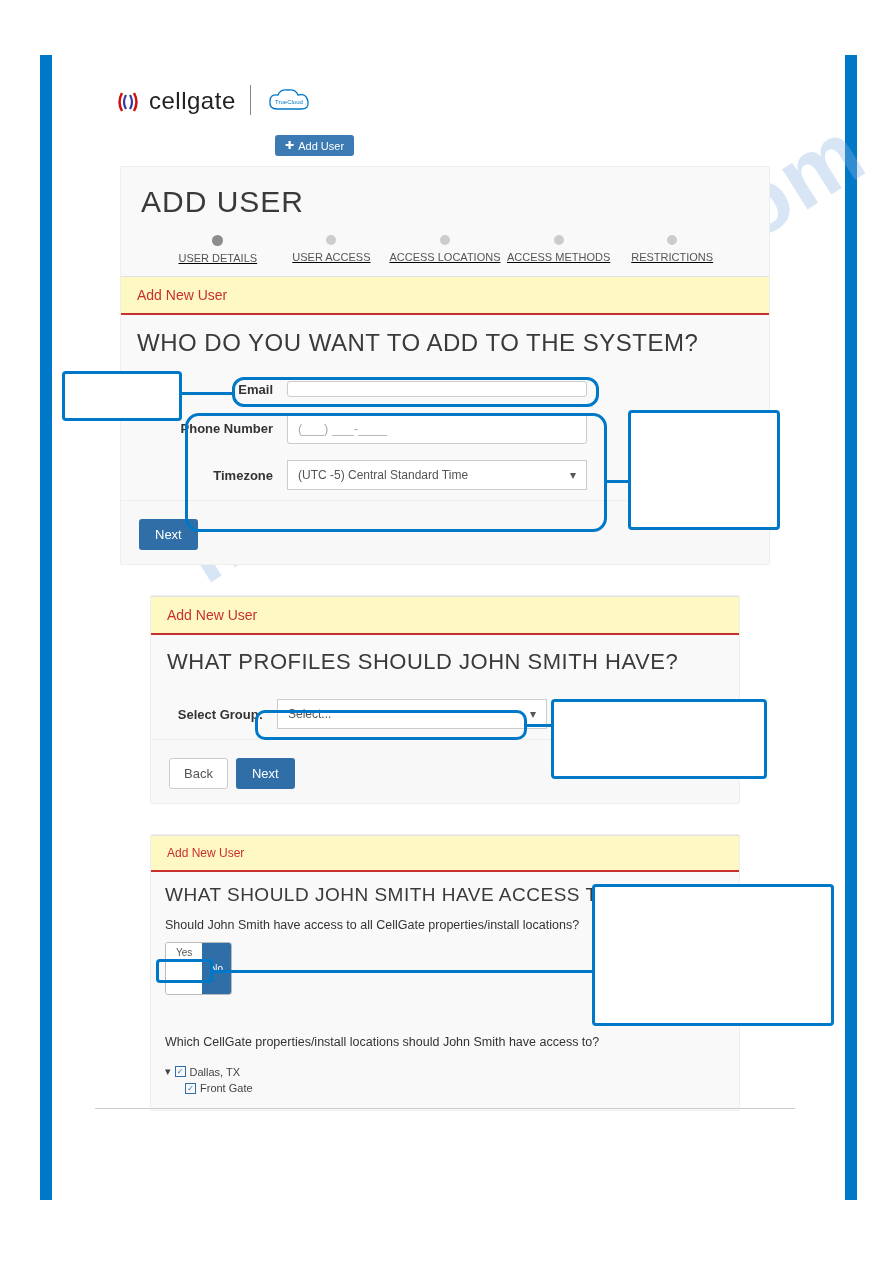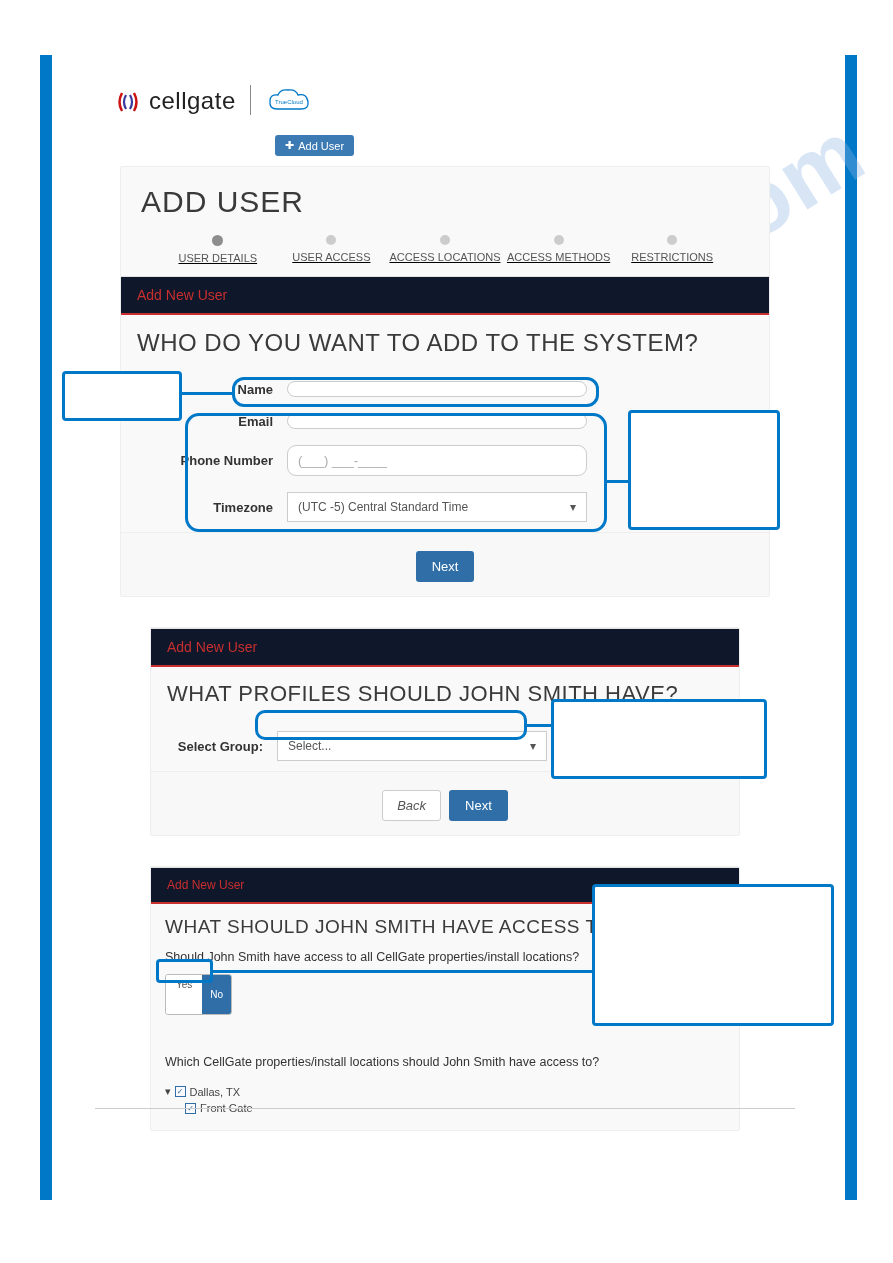--- a/index.html
+++ b/index.html
@@ -20,49 +20,49 @@
   .add-user-btn { display: inline-flex; align-items: center; gap: 4px; background: #3b7ab3; color: #fff; font-size: 11px; padding: 4px 10px; border-radius: 3px; margin-left: 185px; }
 
   
   .panel { background: #f9f9f9; border: 1px solid #eee; border-radius: 2px; margin: 10px 30px 30px 30px; position: relative; }
   .big-title { font-size: 30px; font-weight: 400; color: #3a3a3a; padding: 18px 20px 10px 20px; letter-spacing: 1px; }
 
   .steps { display: flex; justify-content: flex-start; padding: 6px 40px 12px 40px; position: relative; text-decoration: underline; }
   .step  { text-align: center; font-size: 11px; color: #555; flex: 1; position: relative; }
   .step-dot { width: 10px; height: 10px; border-radius: 50%; background: #ccc; margin: 0 auto 6px auto; }
   .step-dot.active { background: #8d8d8d; width: 11px; height: 11px; }
-  .panel-header { background: #0f172a; border-top: 1px solid #e2e2e2; border-bottom: 2px solid #c92f2f; color: #c92f2f; font-size: 14px; font-weight: 500; padding: 10px 16px; }
+  .panel-header { background: #fef9c3; border-top: 1px solid #e2e2e2; border-bottom: 2px solid #c92f2f; color: #c92f2f; font-size: 14px; font-weight: 500; padding: 10px 16px; }
 
   .section-title { font-size: 24px; font-weight: 400; color: #3a3a3a; padding: 14px 16px 18px 16px; letter-spacing: .5px; }
 
   .form-row { display: flex; align-items: center; padding: 6px 16px 10px 16px; }
   .form-label { width: 150px; text-align: right; font-size: 13px; color: #333; padding-right: 14px; font-weight: 600; }
-  .text-input { flex: 1; max-width: 300px; font-size: 13px; padding: 7px 10px; border: 1px solid #ccc; border-radius: 9px; color: #444; background:#fff; }
+  .text-input { flex: 1; max-width: 300px; font-size: 13px; padding: 7px 10px; border: 1px solid #ccc; border-radius: 3px; color: #444; background:#fff; }
   .text-input.ph { color:#aaa; }
   .select { flex: 1; max-width: 300px; font-size: 12px; padding: 7px 10px; border: 1px solid #ccc; border-radius: 0; display:flex; justify-content:space-between; align-items:center; color:#555; background:#fff;}
 
-  .footer-row { display: flex; justify-content: center; padding: 18px 18px 14px 18px; gap: 8px; border-top: 1px solid #eee; background:#f8f8f8;}
+  .footer-row { display: flex; justify-content: flex-start; padding: 18px 18px 14px 18px; gap: 8px; border-top: 1px solid #eee; background:#f8f8f8;}
   .btn-next { background: #2f6ea7; color:#fff; font-size: 13px; padding: 8px 16px; border-radius: 3px; cursor:pointer;}
-  .btn-back { background: #fff; border:1px solid #ccc; color:#555; font-size: 13px; padding: 7px 14px; border-radius: 3px; font-style: italic; }
+  .btn-back { background: #fff; border:1px solid #ccc; color:#555; font-size: 13px; padding: 7px 14px; border-radius: 3px; }
 
   
   .callout { position:absolute; border:3px solid #0078c8; border-radius:4px; background:#fff; }
   .callout-line { position:absolute; background:#0078c8; }
   .outline { position:absolute; border:3px solid #0078c8; border-radius:6px; pointer-events:none; }
 
   
   .panel2 .form-label { width: 110px; font-weight:600; }
   .btn-add-group { background:#2f6ea7; color:#fff; font-size:12px; padding:7px 14px; border-radius:3px; display:inline-block; }
 
   
   .panel3 .section-title { font-size:19px; padding:12px 14px 10px 14px;}
   .panel3 .body-text { font-size: 12.5px; color:#333; padding:2px 14px 10px 14px; }
   .yesno { display:inline-flex; border:1px solid #bbb; border-radius:3px; overflow:hidden; margin-left:14px; font-size:10px;}
   .yesno .y { padding:4px 10px; background:#fff; color:#555;}
-  .yesno .n { padding:14px 8px; background:#2f6ea7; color:#fff;}
+  .yesno .n { padding:20px 8px; background:#2f6ea7; color:#fff;}
   .tree { padding:4px 14px 14px 14px; font-size:11px; color:#444;}
   .tree-row { display:flex; align-items:center; gap:4px; padding:2px 0;}
   .tree-row.indent { padding-left:20px;}
   .cbox { width:11px; height:11px; border:1px solid #2f6ea7; display:inline-flex; align-items:center; justify-content:center; font-size:8px; color:#2f6ea7;}
 
   .bottom-rule { position:absolute; left:95px; top:1108px; width:700px; height:1px; background:#ccc;}
 
   
   .wm { position:absolute; left:130px; top:300px; font-size:90px; font-weight:600; color:#8eb6e2; opacity:.35; transform:rotate(-32deg); pointer-events:none; letter-spacing:2px; z-index:0;}
 </style>
@@ -113,24 +113,20 @@
         <div class="step"><div class="step-dot"></div><span>ACCESS LOCATIONS</span></div>
         <div class="step"><div class="step-dot"></div><span>ACCESS METHODS</span></div>
         <div class="step"><div class="step-dot"></div><span>RESTRICTIONS</span></div>
       </div>
 
       <div class="panel-header">Add New User</div>
 
       <div class="section-title">WHO DO YOU WANT TO ADD TO THE SYSTEM?</div>
 
       <div class="form-row">
-        <div class="form-label">Name</div>
-        <div class="text-input"></div>
-      </div>
-      <div class="form-row">
         <div class="form-label">Email</div>
         <div class="text-input"></div>
       </div>
       <div class="form-row">
         <div class="form-label">Phone Number</div>
         <div class="text-input ph">(___) ___-____</div>
       </div>
       <div class="form-row">
         <div class="form-label">Timezone</div>
         <div class="select">

